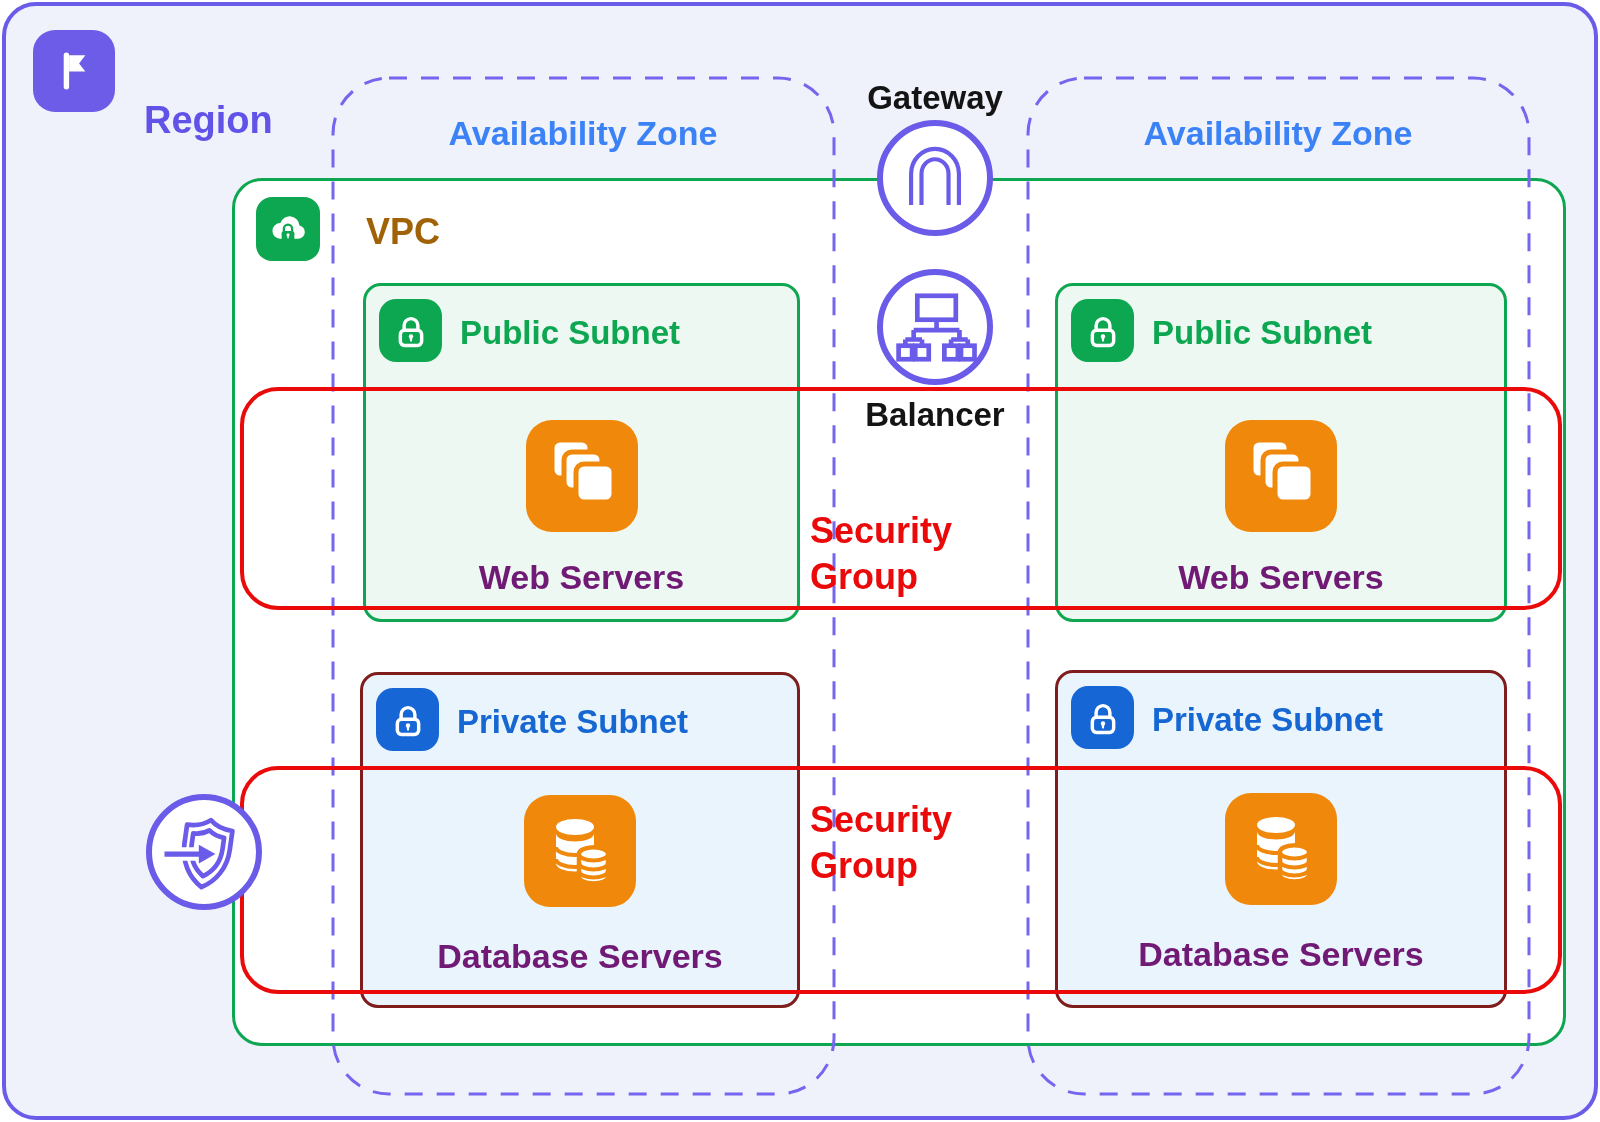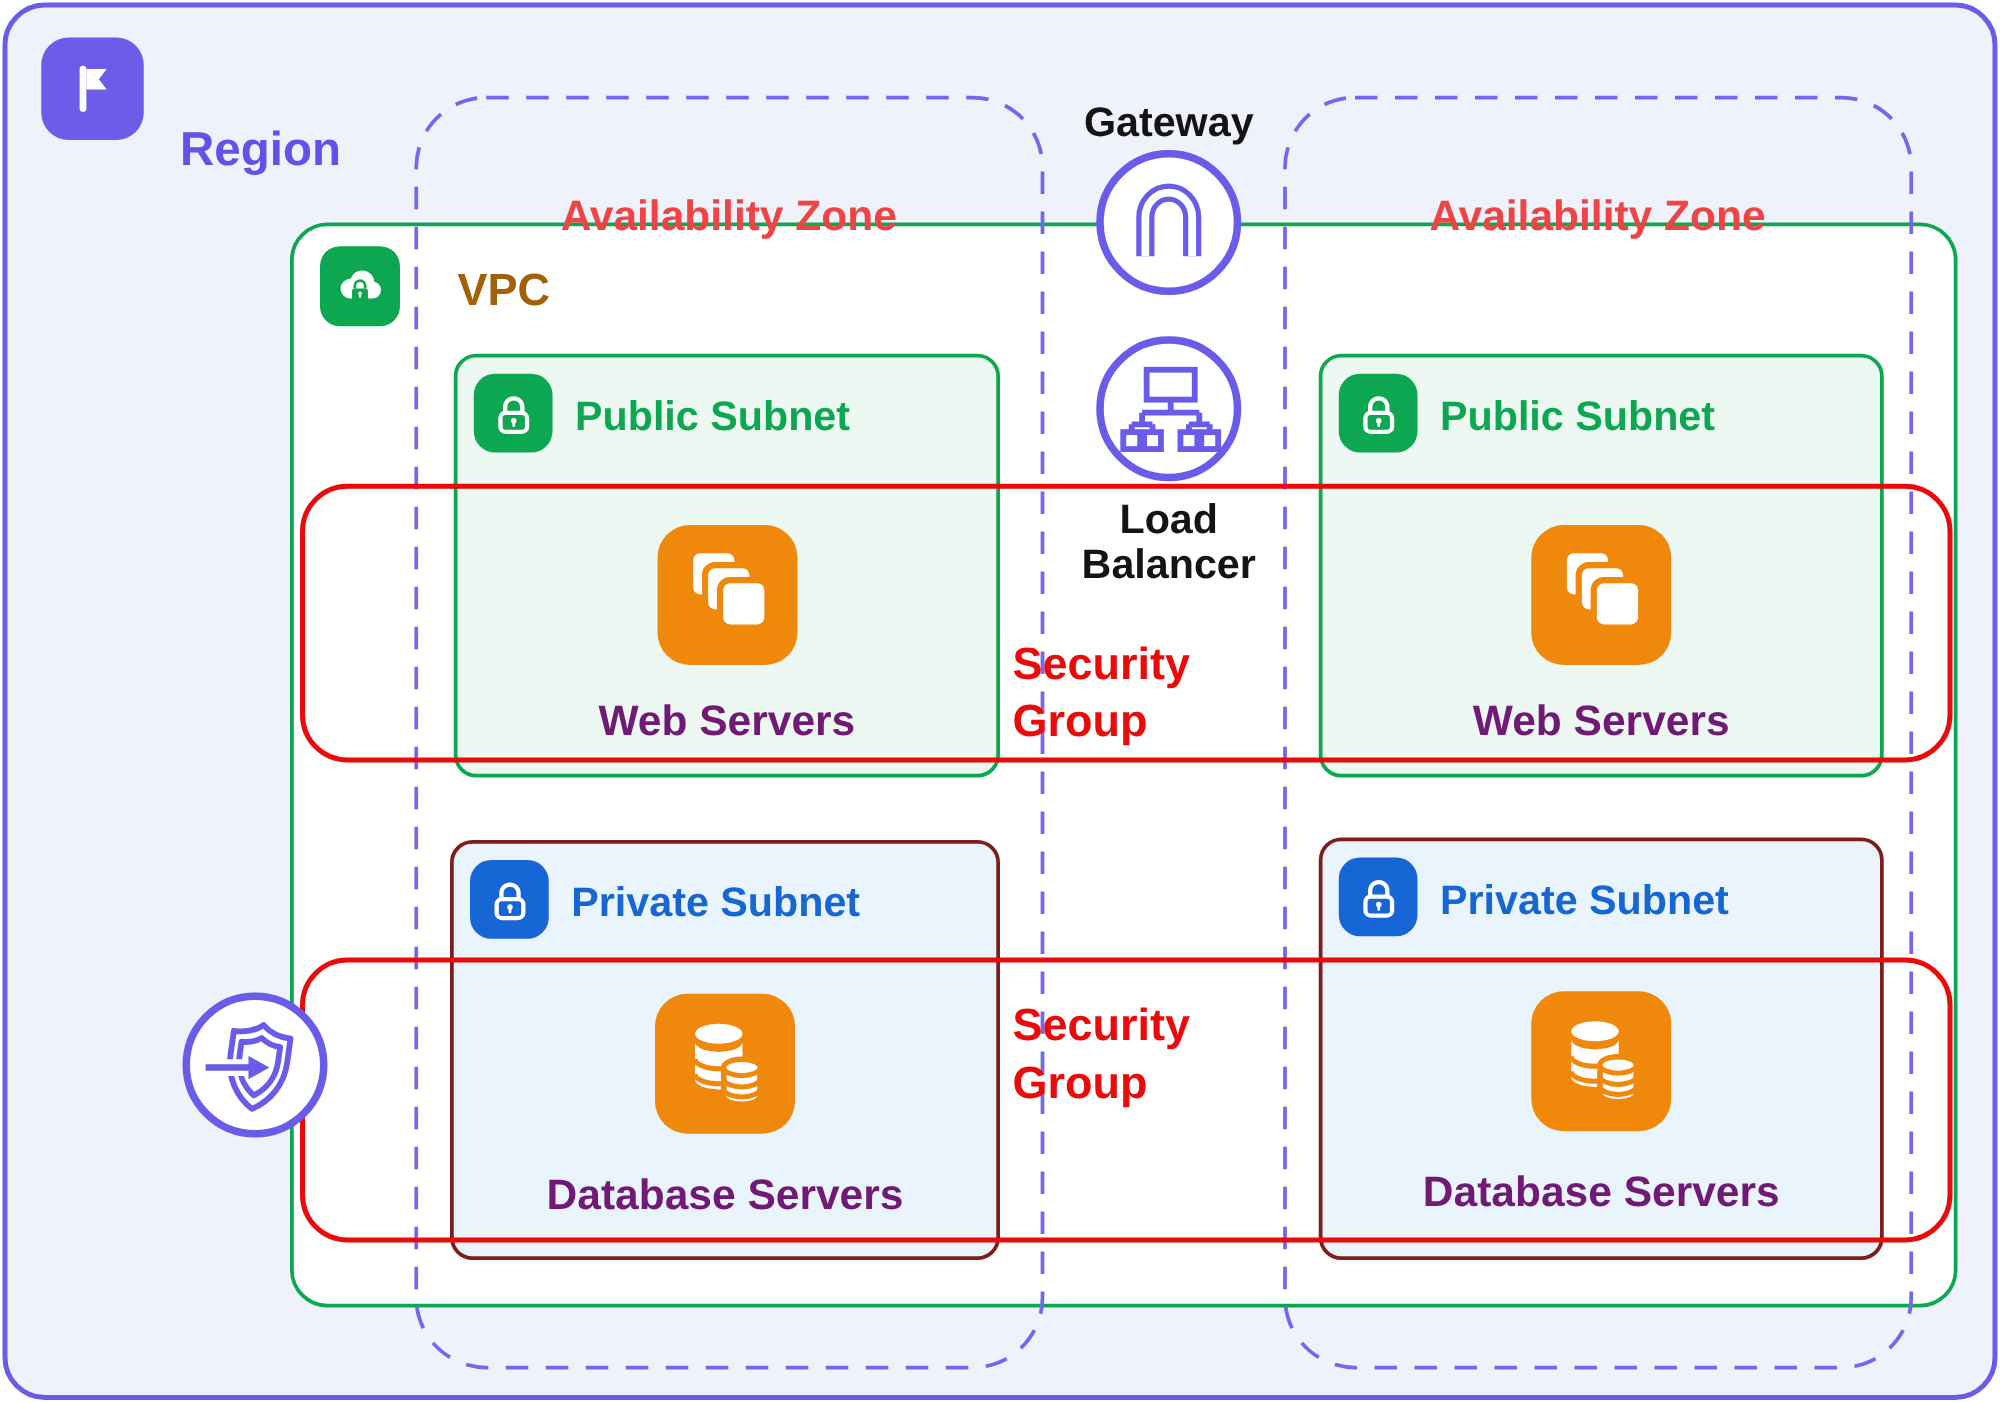--- a/index.html
+++ b/index.html
@@ -18,21 +18,21 @@
   }
   .region-icon {
     left: 33px; top: 30px; width: 82px; height: 82px;
     border-radius: 22px; background: #6C5CE7;
     display: flex; align-items: center; justify-content: center;
   }
   .region-label { left: 144px; top: 55px; font-size: 38px; color: #6152E8; margin-top: 44px; }
 
   
   .az-svg { pointer-events: none; }
-  .az-label { width: 500px; top: 114px; font-size: 34px; color: #ef4444; text-align: center; margin-top: 40px; }
+  .az-label { width: 500px; top: 114px; font-size: 34px; color: #3b82f6; text-align: center; }
 
   
   .vpc-box {
     left: 232px; top: 178px; width: 1334px; height: 868px;
     background: #ffffff; border: 3px solid #0EA751; border-radius: 30px;
   }
   .vpc-icon {
     left: 256px; top: 197px; width: 64px; height: 64px;
     border-radius: 16px; background: #0EA751;
     display: flex; align-items: center; justify-content: center;
@@ -233,21 +233,20 @@
         <path d="M21.5 62 h16 M65.5 62 h16"></path>
         <path d="M21.5 62 v6 M37.5 62 v6 M65.5 62 v6 M81.5 62 v6"></path>
         <rect x="15" y="68" width="13" height="13"></rect>
         <rect x="31" y="68" width="13" height="13"></rect>
         <rect x="59" y="68" width="13" height="13"></rect>
         <rect x="75" y="68" width="13" height="13"></rect>
       </g>
     </svg>
   </div>
   <div class="abs mid-label lb-label">
-    <div>Load</div>
     <div>Balancer</div>
   </div>
 
   <div class="abs sg-text sg-text-1">
     <div>Security</div>
     <div>Group</div>
   </div>
   <div class="abs sg-text sg-text-2">
     <div>Security</div>
     <div>Group</div>

